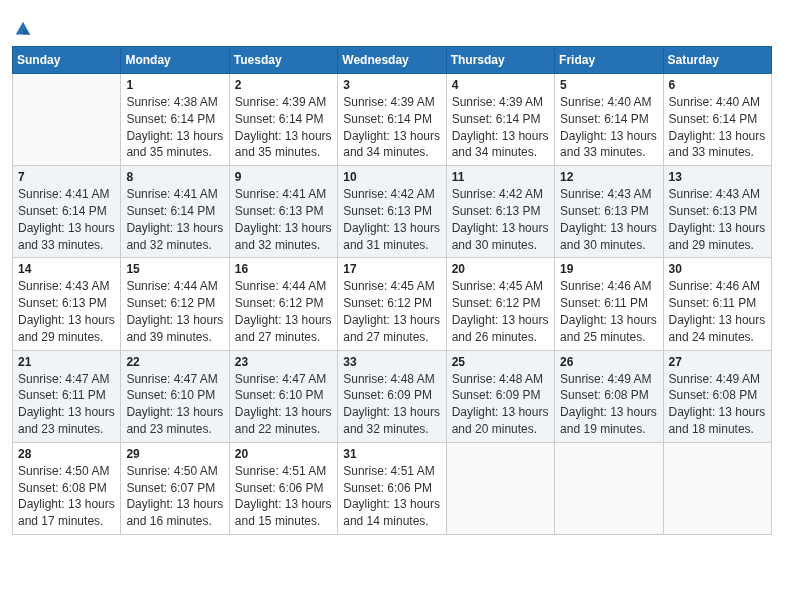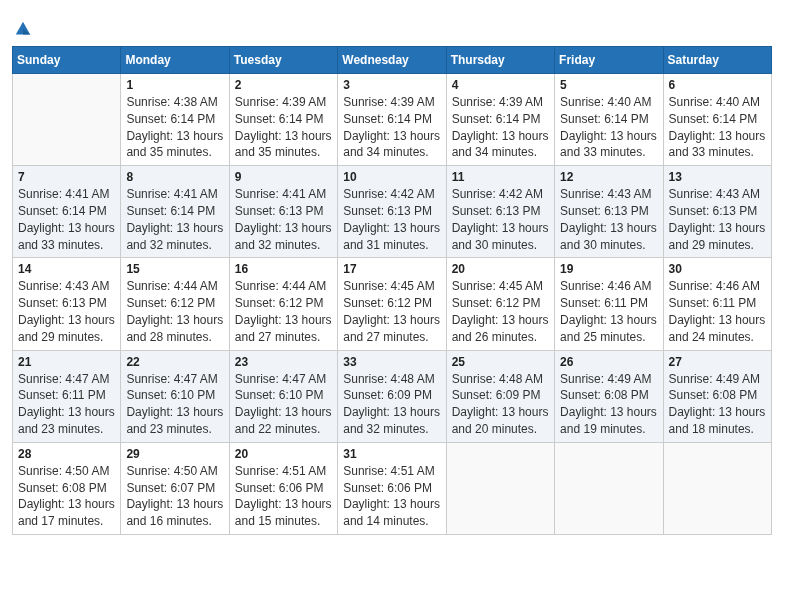--- a/index.html
+++ b/index.html
@@ -252,21 +252,21 @@
               <div>Sunrise: 4:43 AM</div>
               <div>Sunset: 6:13 PM</div>
               <div>Daylight: 13 hours and 29 minutes.</div>
             </div>
           </td>
           <td>
             <span class="day-number">15</span>
             <div class="day-info">
               <div>Sunrise: 4:44 AM</div>
               <div>Sunset: 6:12 PM</div>
-              <div>Daylight: 13 hours and 28 minutes.</div>
+              <div>Daylight: 13 hours and 39 minutes.</div>
             </div>
           </td>
           <td>
             <span class="day-number">16</span>
             <div class="day-info">
               <div>Sunrise: 4:44 AM</div>
               <div>Sunset: 6:12 PM</div>
               <div>Daylight: 13 hours and 27 minutes.</div>
             </div>
           </td>

